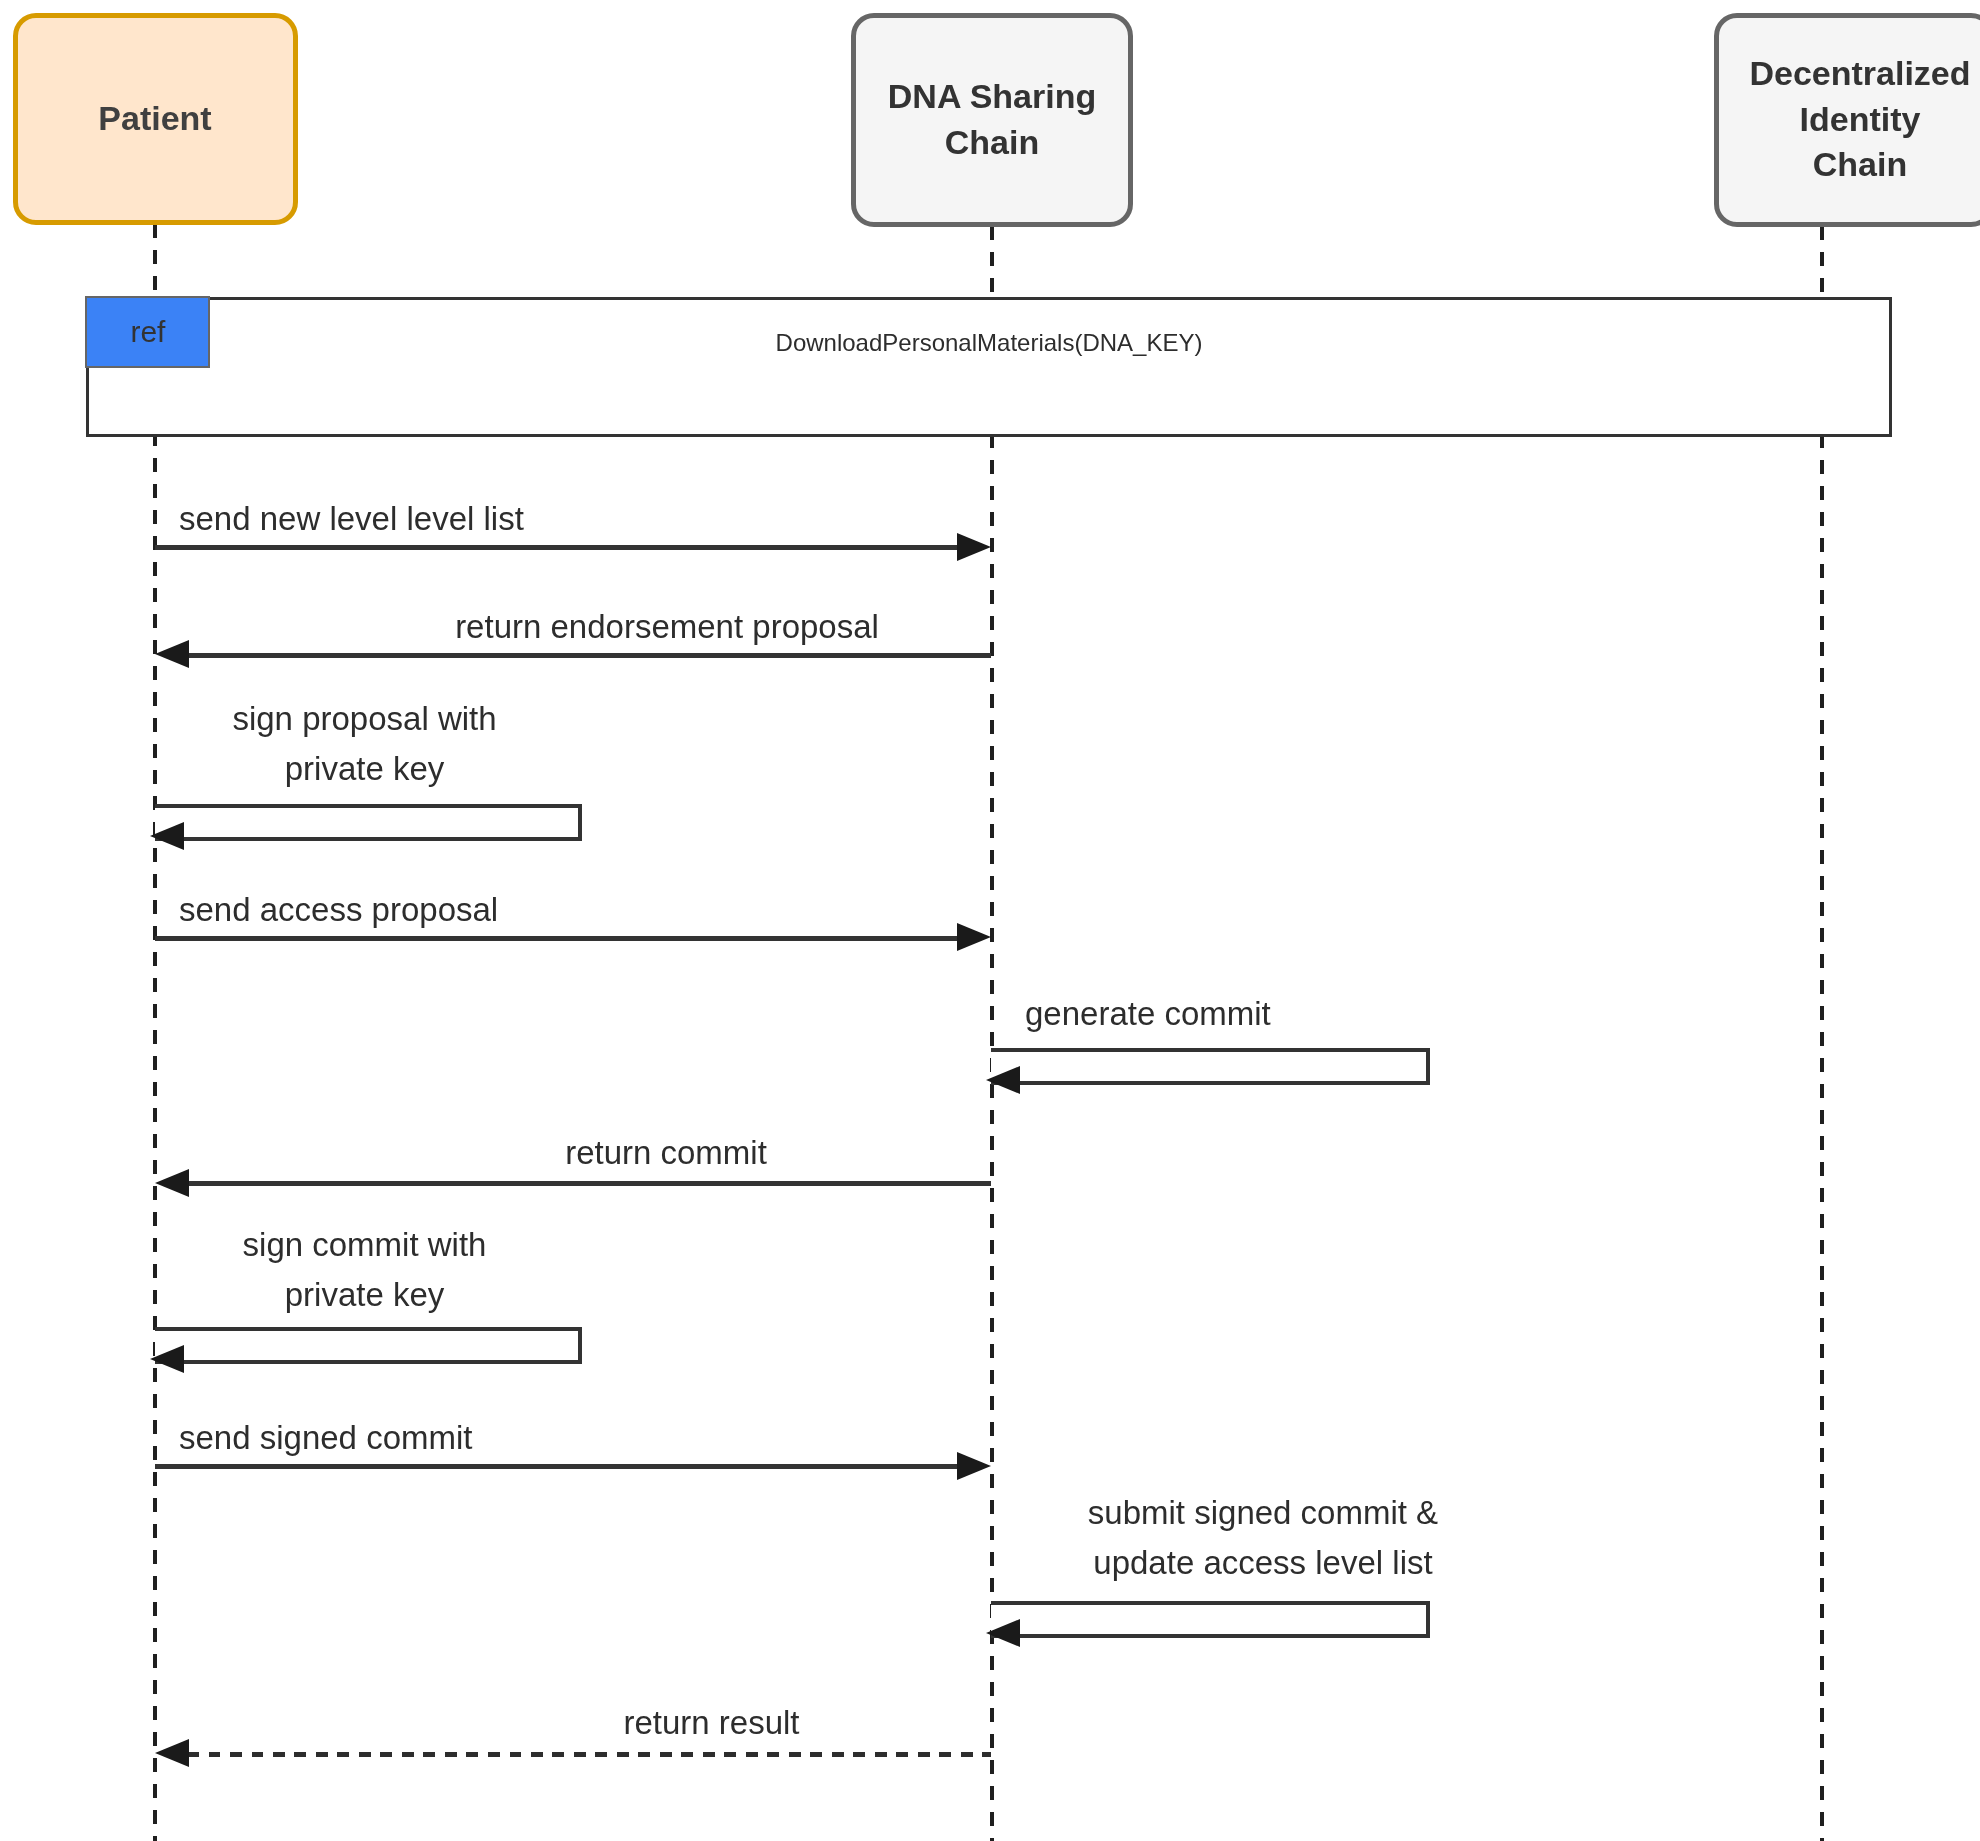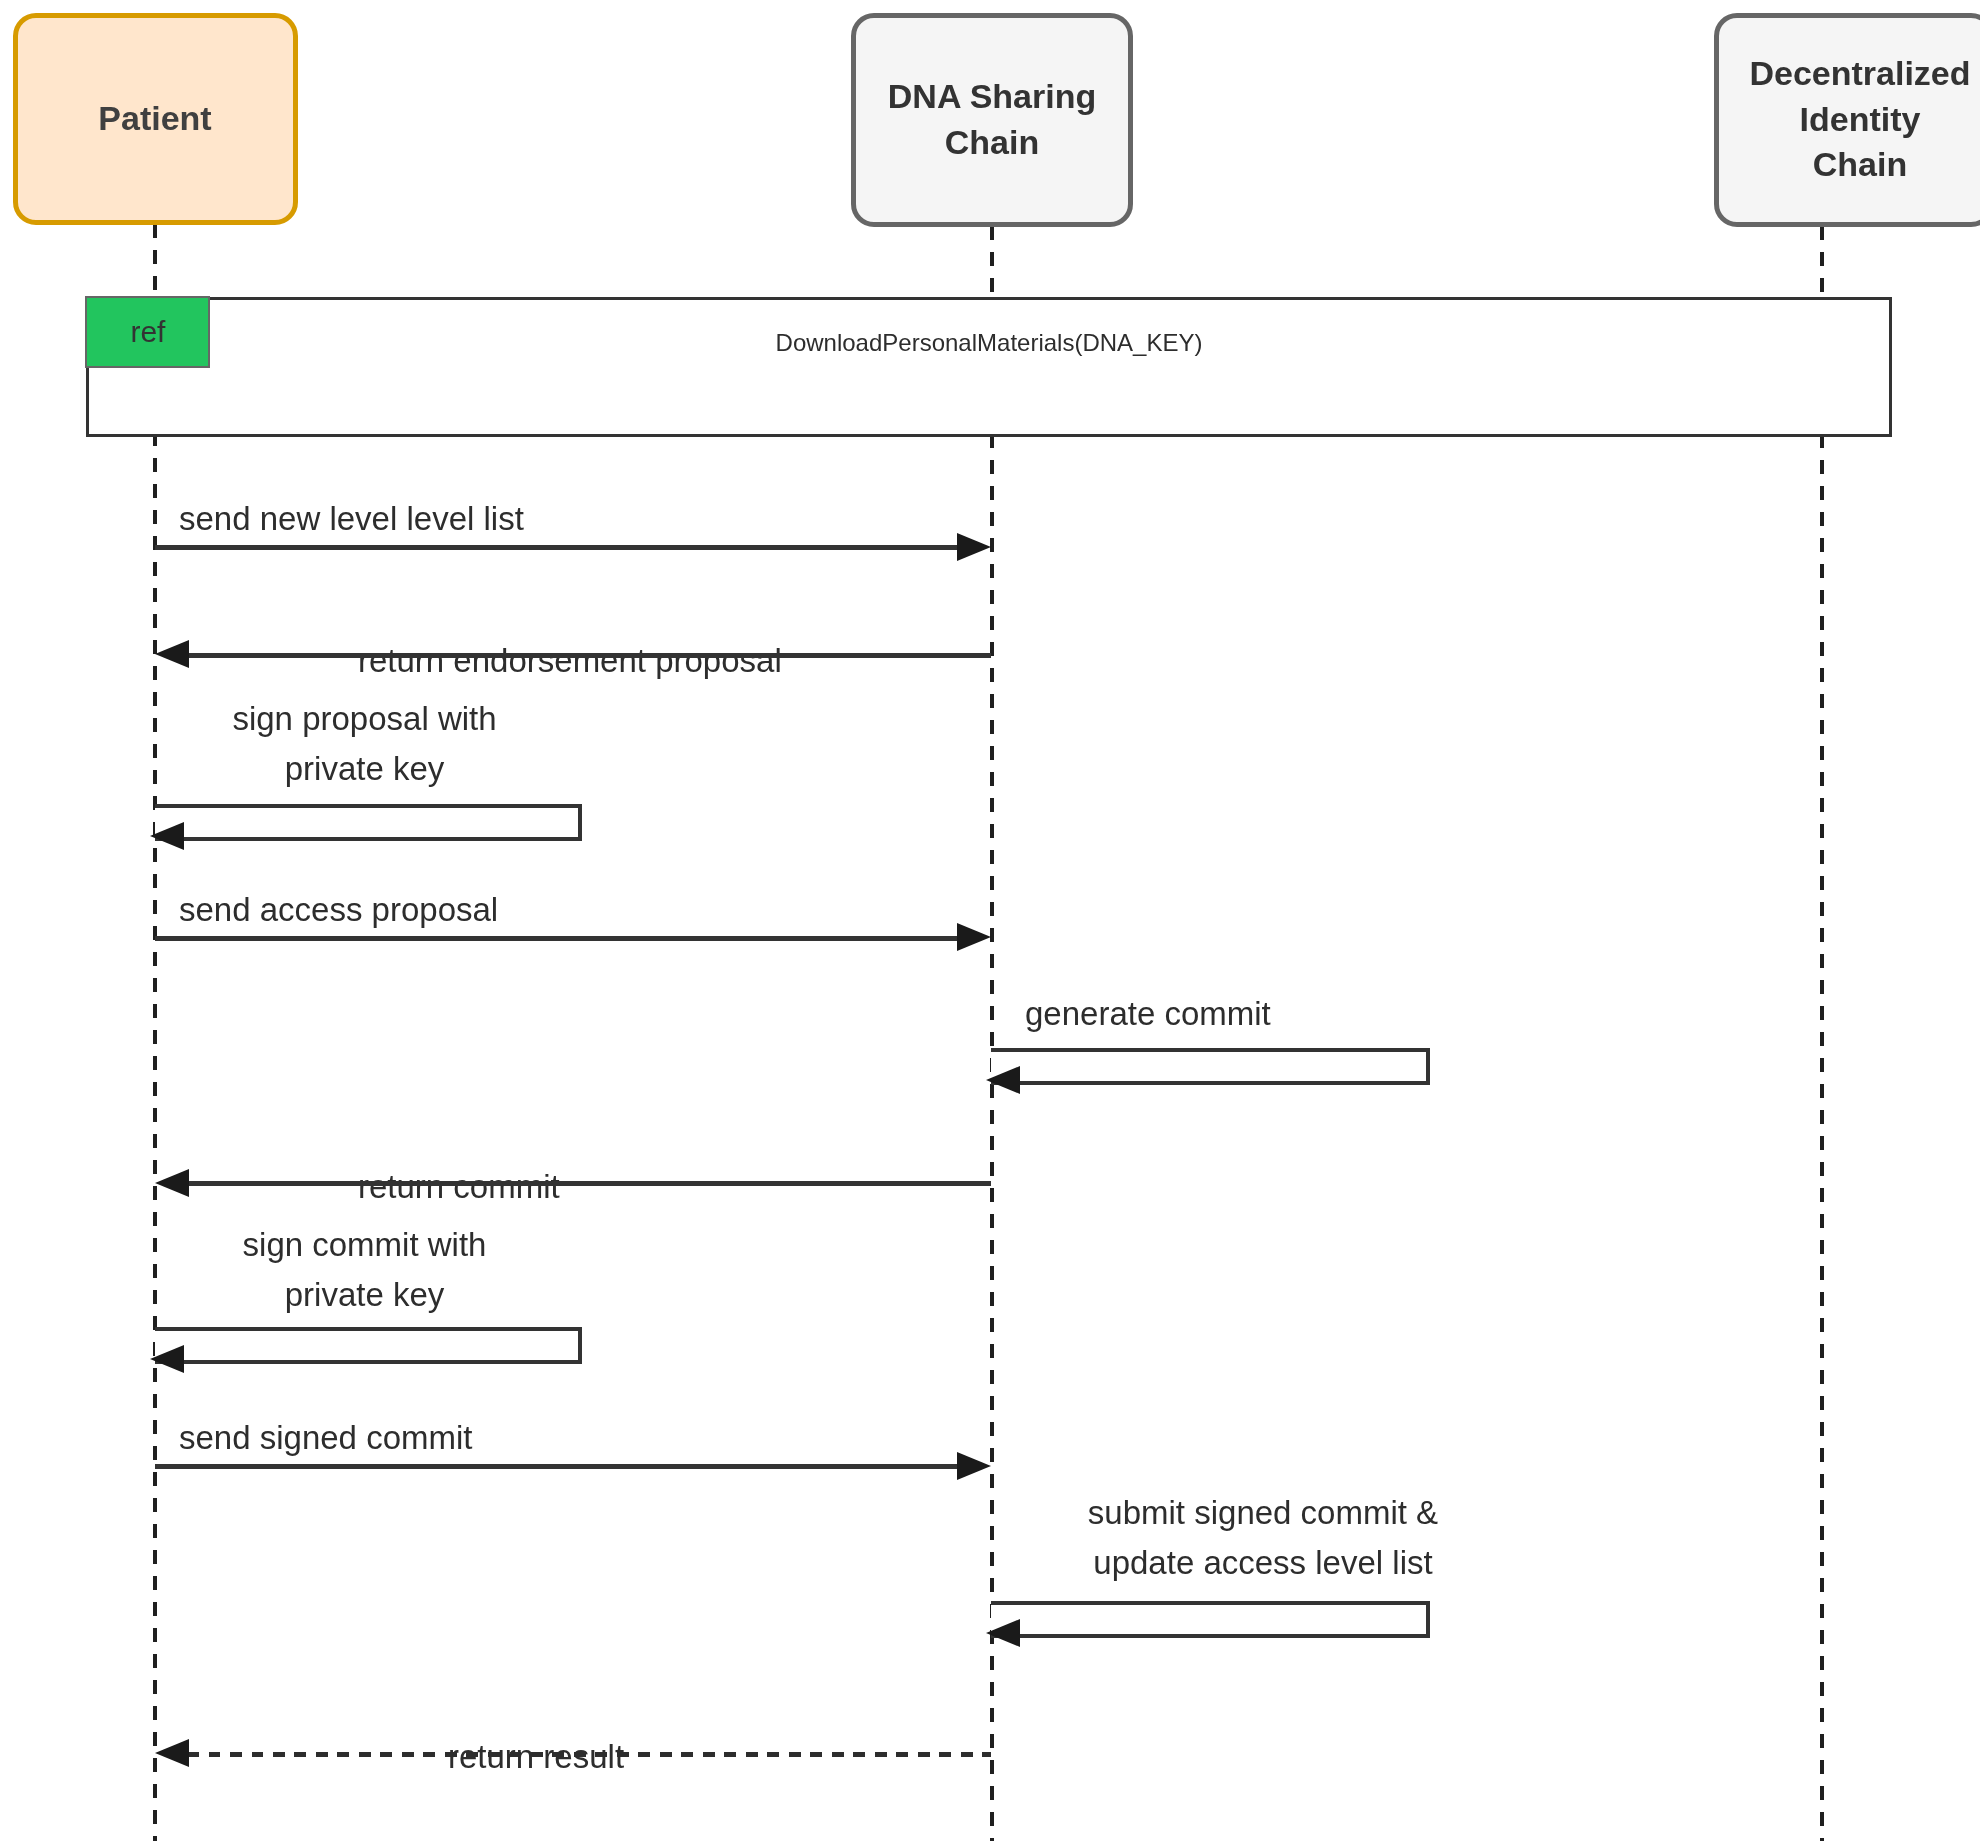--- a/index.html
+++ b/index.html
@@ -18,34 +18,34 @@
   .lifeline{
     position:absolute;width:3.6px;z-index:1;
     background:repeating-linear-gradient(180deg,#1f1f1f 0 14.3px,transparent 14.3px 26px);
   }
   .ref-frag{
     position:absolute;left:86px;top:297px;width:1806px;height:140px;
     box-sizing:border-box;background:#ffffff;border:3.6px solid #333333;z-index:2;
   }
   .ref-tag{
     position:absolute;left:-3.6px;top:-3.6px;width:125px;height:72px;
-    box-sizing:border-box;background:#22c55e;border:2.7px solid #666666;
+    box-sizing:border-box;background:#3b82f6;border:2.7px solid #666666;
     display:flex;align-items:center;justify-content:center;
     font-size:30px;color:#333333;
   }
   .ref-title{
     position:absolute;left:0;right:0;top:29px;text-align:center;
     font-size:24px;color:#2d2d2d;
   }
   .msg-label{
     position:absolute;font-size:33px;color:#2d2d2d;z-index:3;line-height:1.5;
     white-space:pre-line;
   }
   .msg-label.center{text-align:center;}
-  .msg-label.right{text-align:left;margin-top:34px;}
+  .msg-label.right{text-align:center;}
   .line-h{position:absolute;height:4.5px;background:#333333;z-index:3;}
   .line-h.dashed{
     background:repeating-linear-gradient(90deg,#2d2d2d 0 11.6px,transparent 11.6px 21.5px);
   }
   .head{position:absolute;width:0;height:0;border-style:solid;z-index:4;}
   .head.right{border-width:14.3px 0 14.3px 34px;border-color:transparent transparent transparent #1a1a1a;}
   .head.left{border-width:14.3px 34px 14.3px 0;border-color:transparent #1a1a1a transparent transparent;}
   .selfloop{
     position:absolute;box-sizing:border-box;height:37px;z-index:3;
     border:4.5px solid #333333;border-left:none;background:#ffffff;

